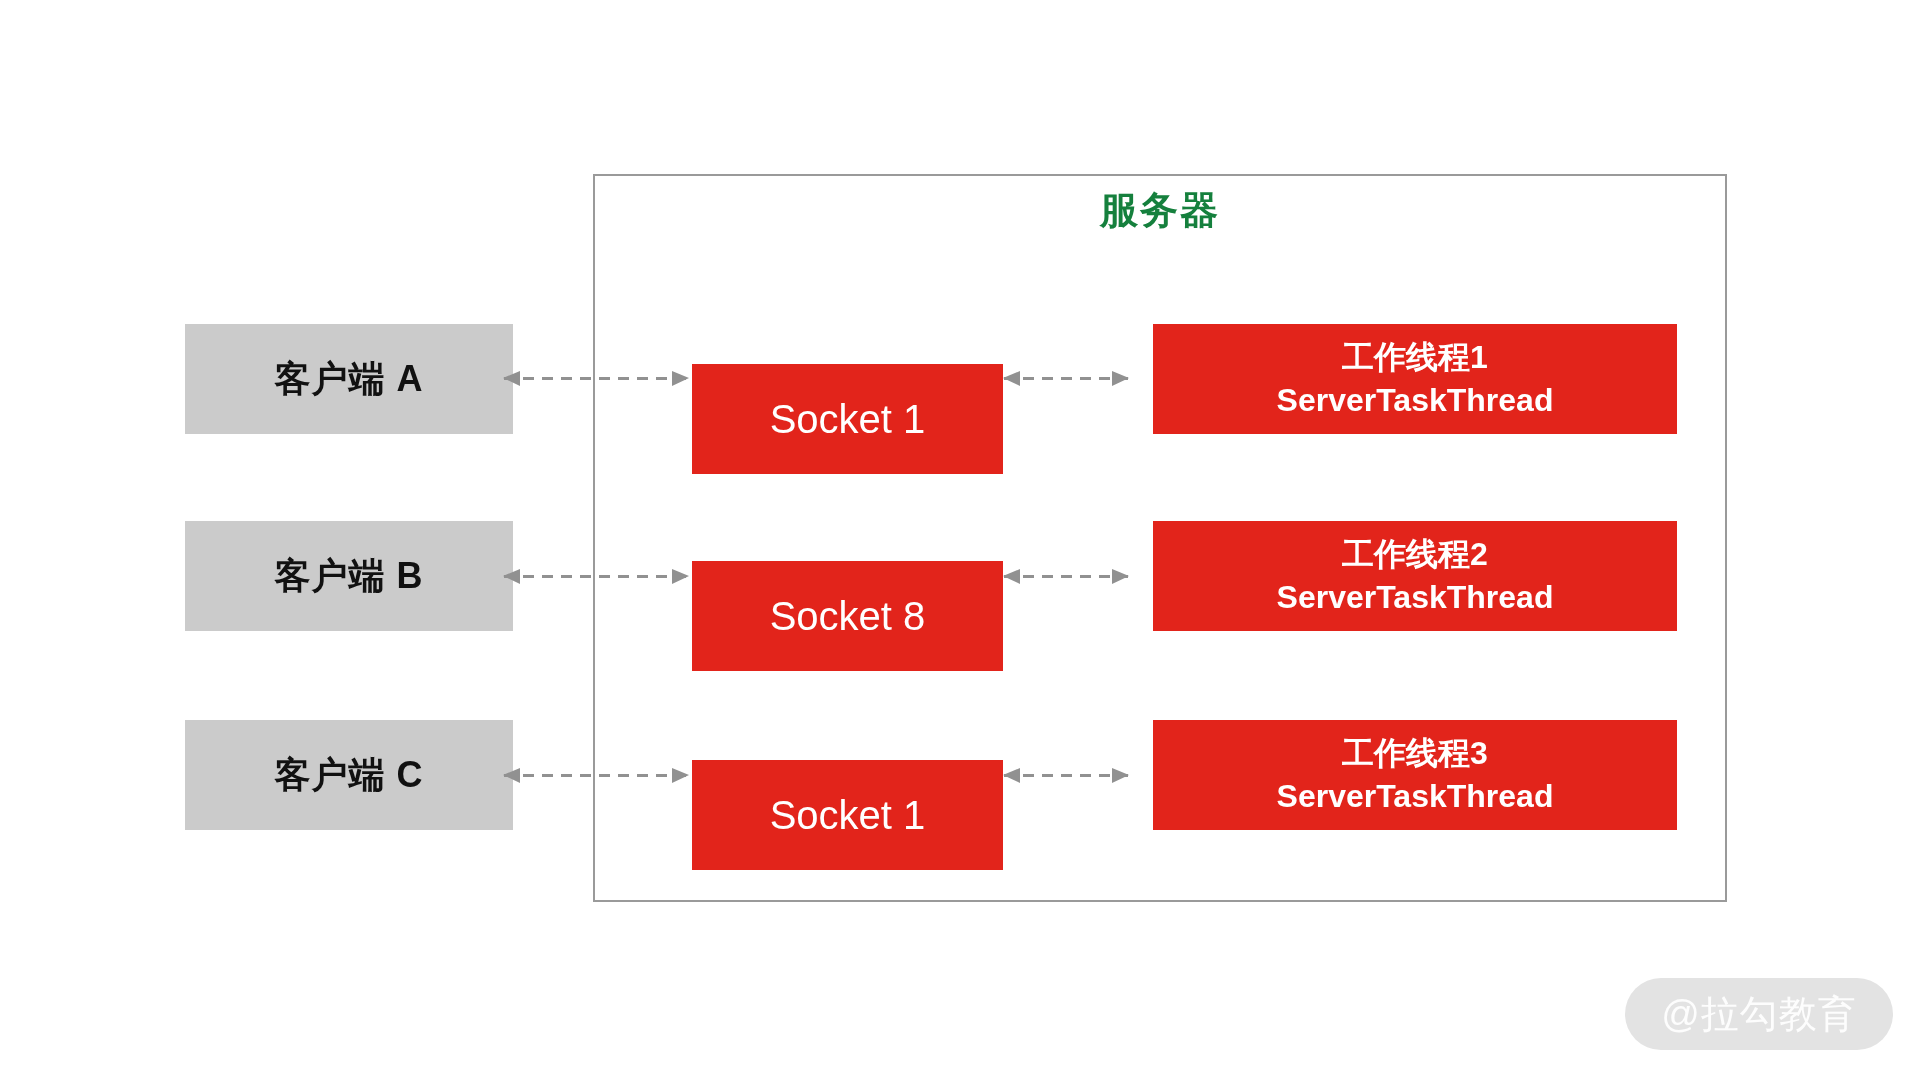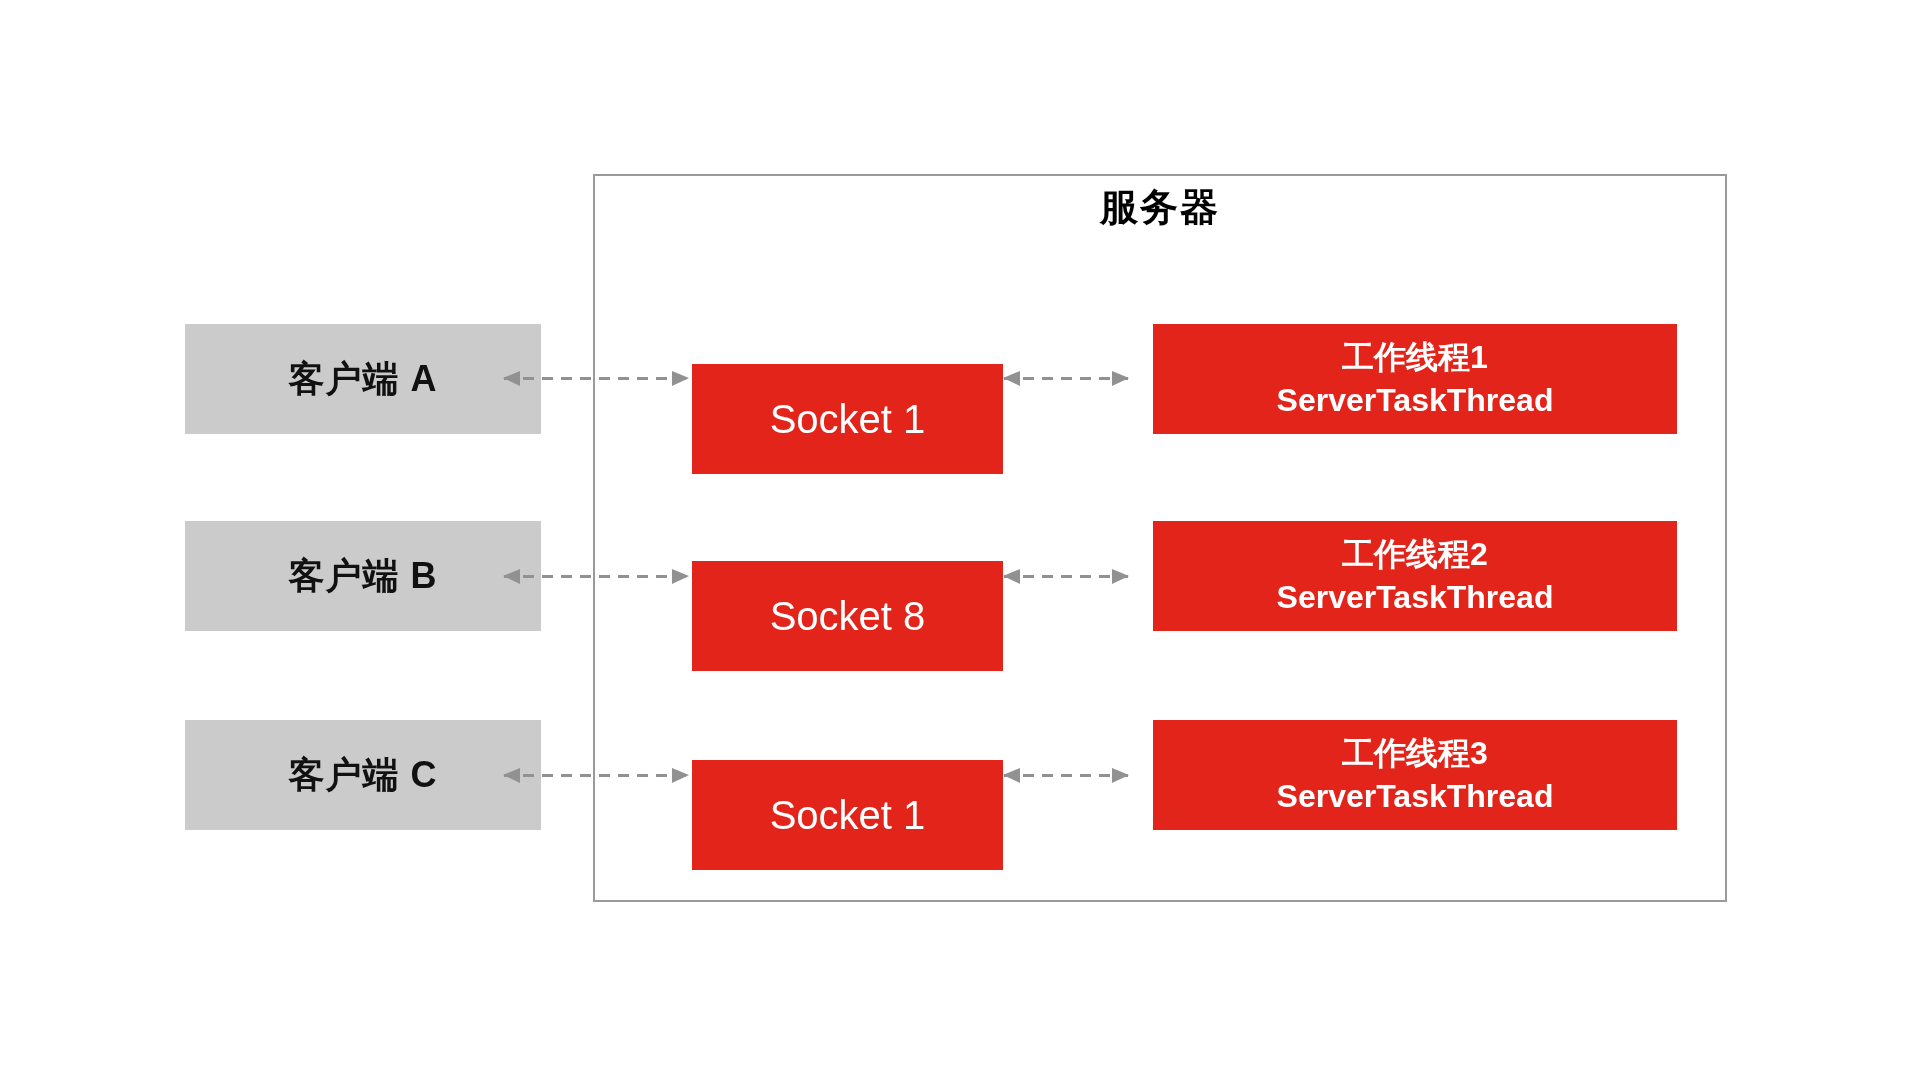--- a/index.html
+++ b/index.html
@@ -20,38 +20,37 @@
     border: 2px solid var(--border-gray, #9a9a9a);
     box-sizing: border-box;
     background: transparent;
   }
   .server-title {
     margin-top: 12px;
     text-align: center;
     font-size: 38px;
     line-height: 44px;
     font-weight: 600;
-    color: #000000;
+    color: #15803d;
     letter-spacing: 2px;
-    font-family: Liberation Mono, monospace;
   }
 
   
   .node {
     position: absolute;
     height: 110px;
     display: flex;
     flex-direction: column;
     align-items: center;
     justify-content: center;
     box-sizing: border-box;
     text-align: center;
   }
   .client-box {
-    left: 185px; width: 356px;
+    left: 185px; width: 328px;
     background: var(--client-gray, #cbcbcb);
     color: #111111;
     font-size: 36px;
     font-weight: 600;
     letter-spacing: 1px;
   }
   .socket-box {
     left: 692px; width: 311px;
     background: var(--accent-red, #e2241b);
     color: #ffffff;
@@ -164,14 +163,17 @@
     <div class="node socket-box">
       <span>Socket 1</span>
     </div>
     <div class="arrow arrow-socket-worker"></div>
     <div class="node worker-box">
       <span>工作线程3</span>
       <span>ServerTaskThread</span>
     </div>
   </div>
 
+  <div class="watermark">
+    <span>@拉勾教育</span>
+  </div>
 
 </div>
 
 </body></html>

